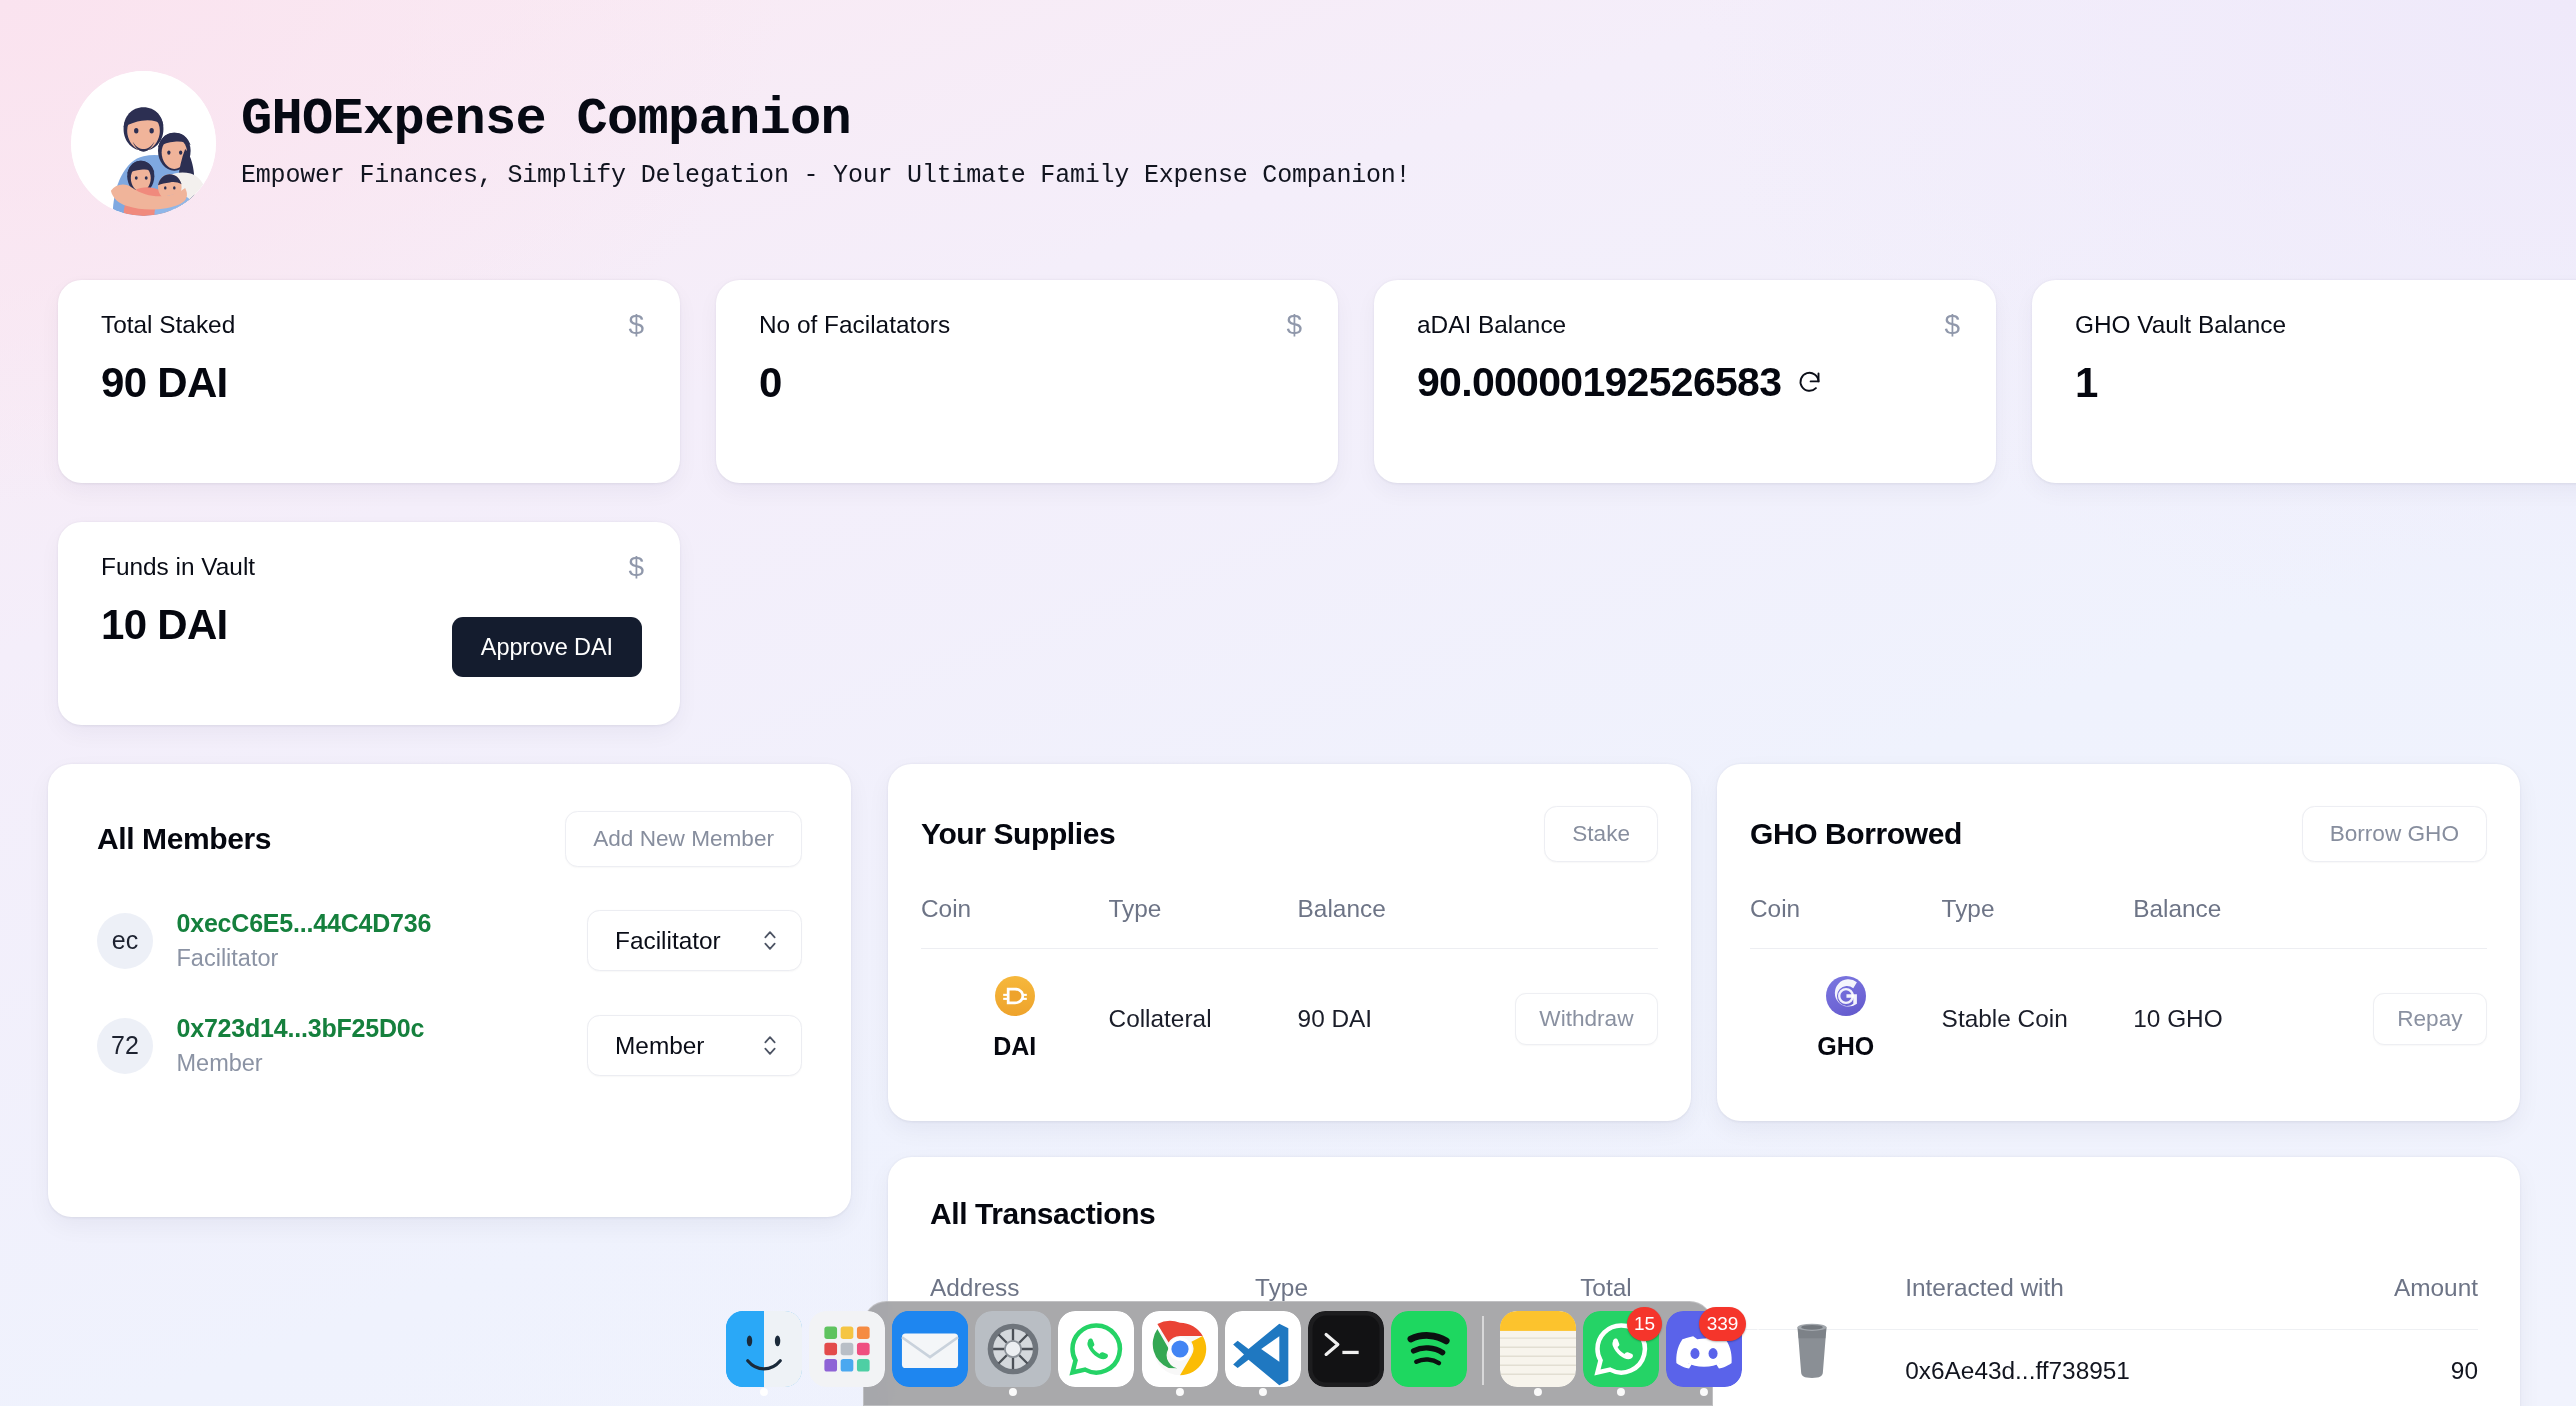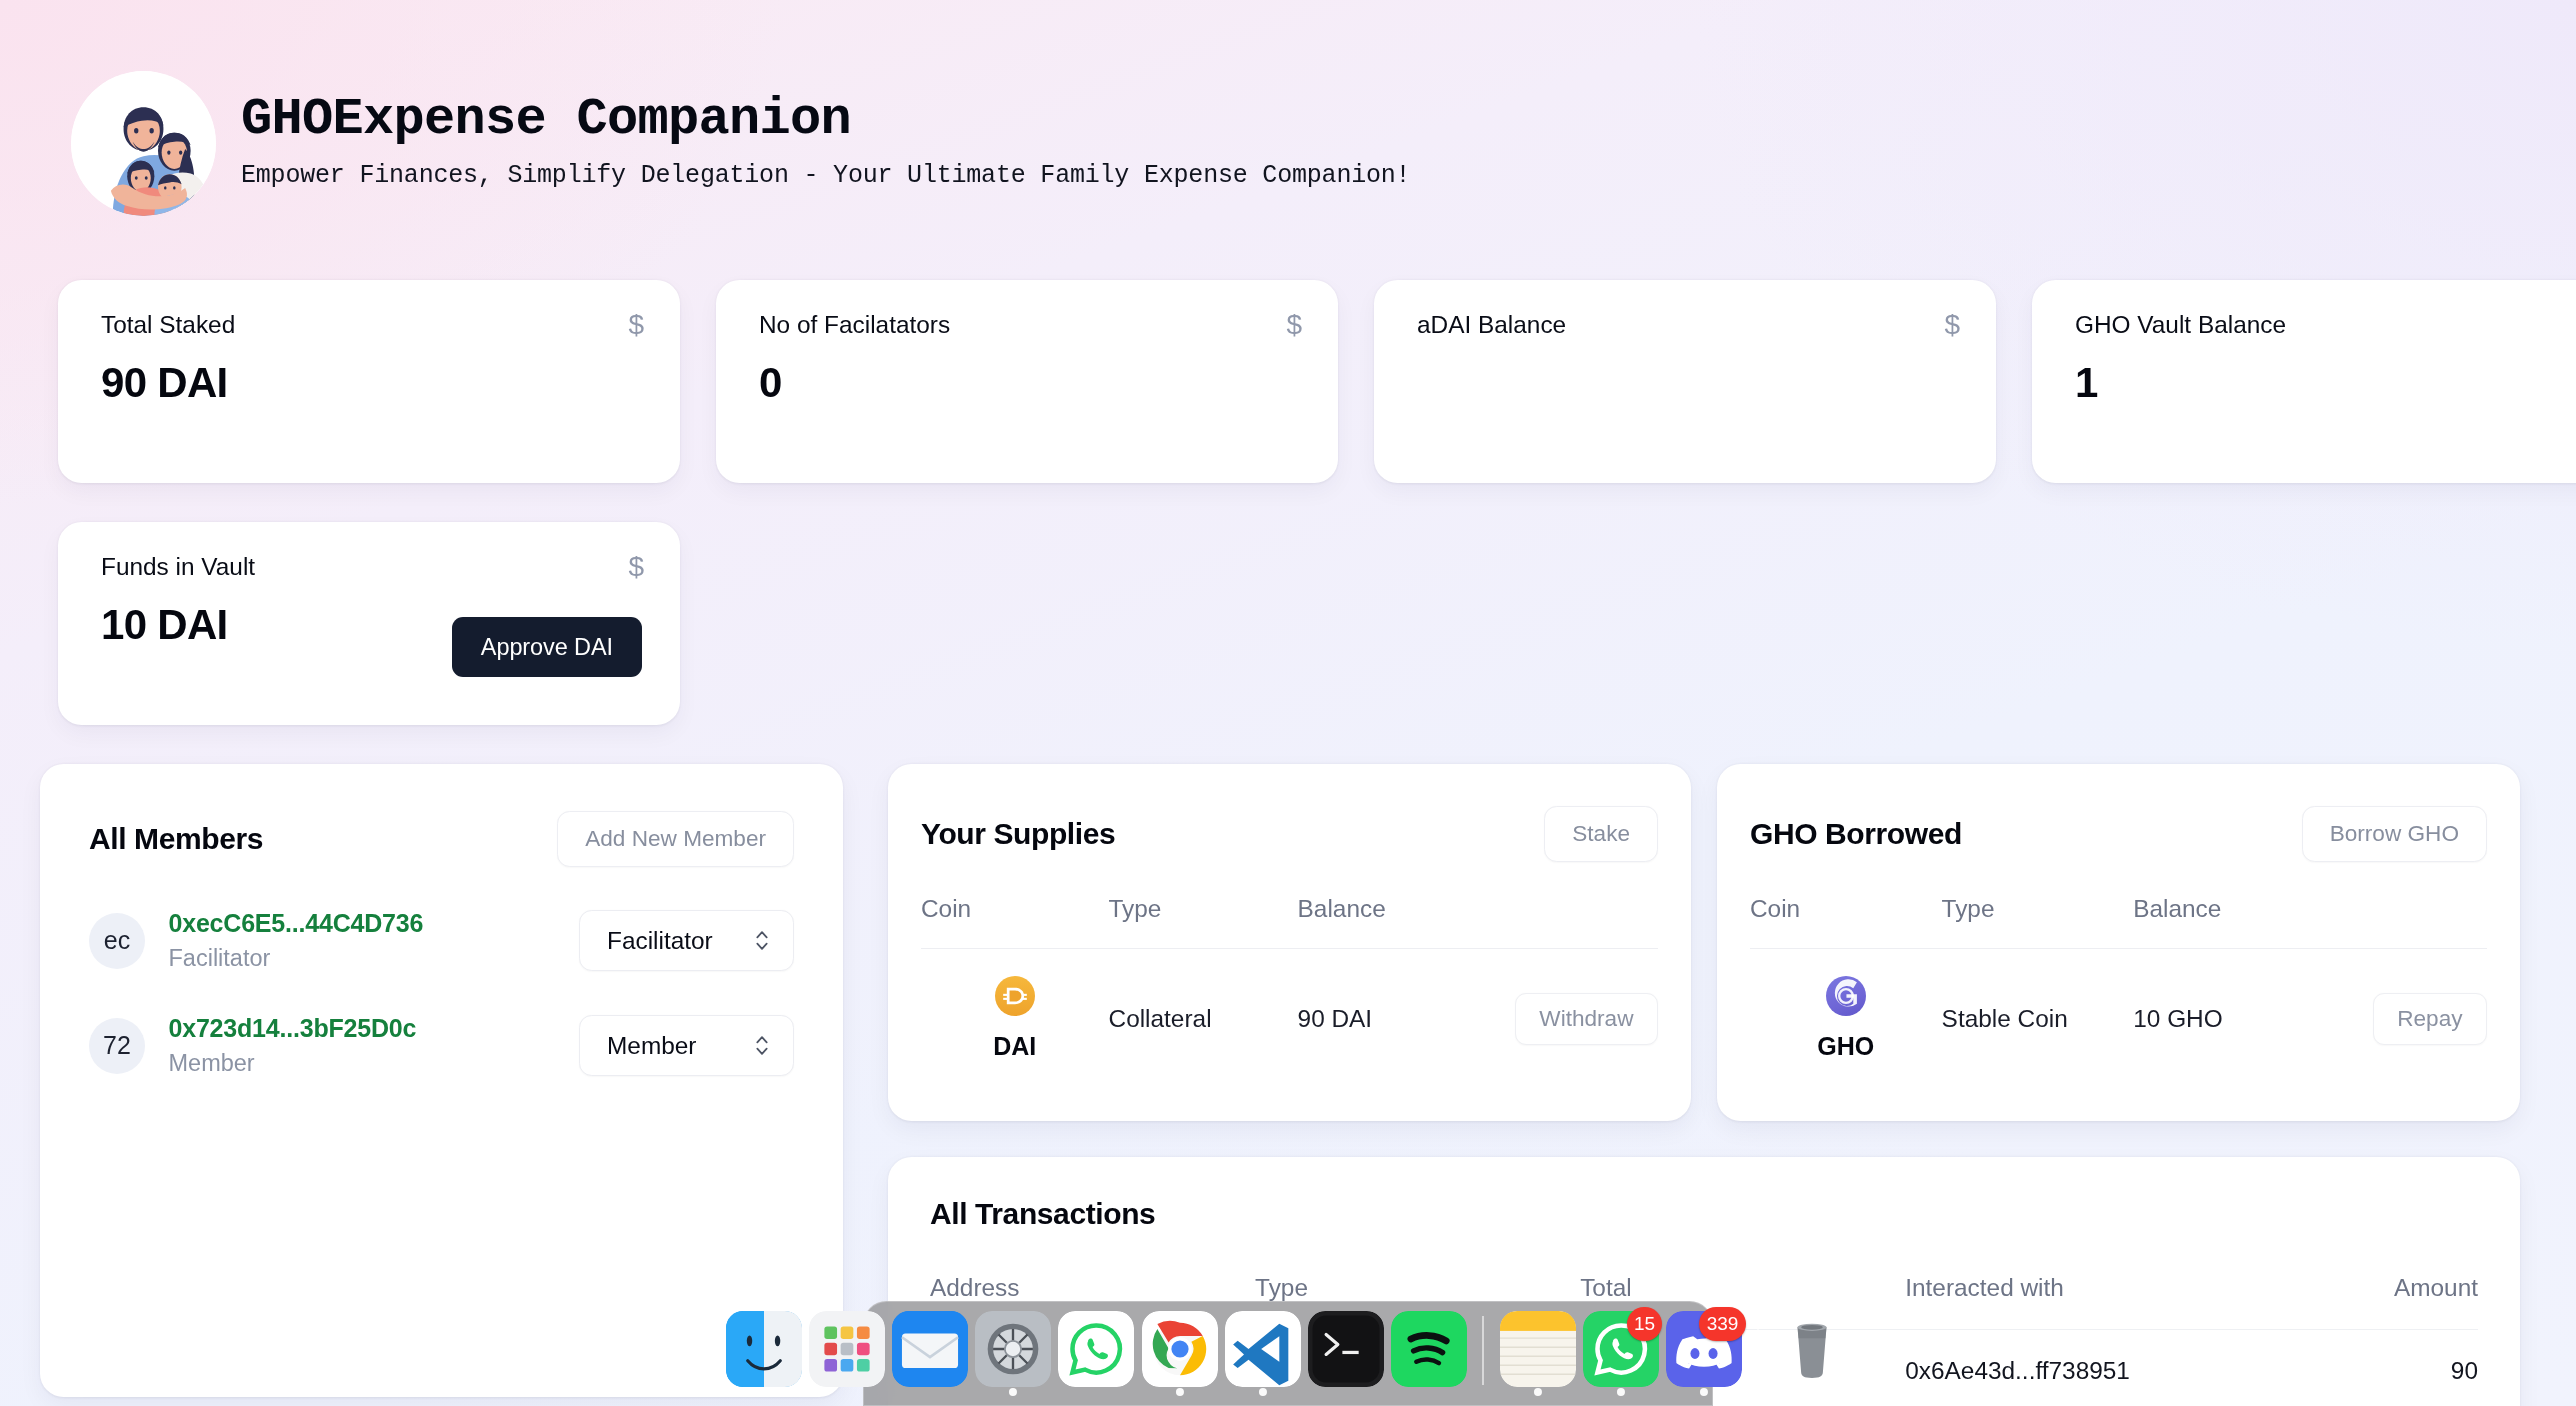--- a/index.html
+++ b/index.html
@@ -94,21 +94,21 @@
   }
   .panel-title { font-size: 30px; font-weight: 700; color: #05070f; letter-spacing: -0.4px; }
   .ghost-btn {
     background: #fff; border: 0.9px solid #edeef3; border-radius: 12.7px;
     height: 56px; padding: 0 27px; font-size: 22.6px; color: #878e9e;
     font-family: inherit; cursor: pointer; white-space: nowrap;
     box-shadow: 0 0.9px 1.8px rgba(20,20,40,.03);
   }
 
   
-  #members-panel { position: absolute; left: 40px; top: 764px; width: 803px; height: 633px; padding: 47px 49px 0 49px; }
+  #members-panel { position: absolute; left: 48px; top: 764px; width: 803px; height: 453px; padding: 47px 49px 0 49px; }
   .member-row { display: flex; align-items: center; margin-top: 42px; }
   .avatar {
     width: 56px; height: 56px; border-radius: 50%; background: #edf0f7;
     color: #1d2230; font-size: 25px; display: flex; align-items: center;
     justify-content: center; flex: none; font-weight: 400;
   }
   .member-info { margin-left: 23.5px; flex: 1; }
   .member-addr { font-size: 25px; font-weight: 700; color: #15803d; letter-spacing: -0.2px; }
   .member-role { margin-top: 7.2px; font-size: 23.5px; color: #8b93a4; }
   .role-select {
@@ -251,20 +251,29 @@
         <span class="stat-label">No of Facilatators</span>
         <span class="dollar-icon">$</span>
       </div>
       <div class="stat-value">0</div>
     </div>
 
     <div class="stat-card">
       <div class="stat-top">
         <span class="stat-label">aDAI Balance</span>
         <span class="dollar-icon">$</span>
+      </div>
+      <div class="stat-value small">
+        <span>90.00000192526583</span>
+        <span class="refresh-icon">
+          <svg width="27" height="27" viewBox="0 0 24 24" fill="none" stroke="#0b0e18" stroke-width="1.7" stroke-linecap="round">
+            <path d="M20 11a8 8 0 1 0-2.3 6"></path>
+            <path d="M20 4v7h-7"></path>
+          </svg>
+        </span>
       </div>
     </div>
 
     <div class="stat-card">
       <div class="stat-top">
         <span class="stat-label">GHO Vault Balance</span>
 
       </div>
       <div class="stat-value">1</div>
     </div>

